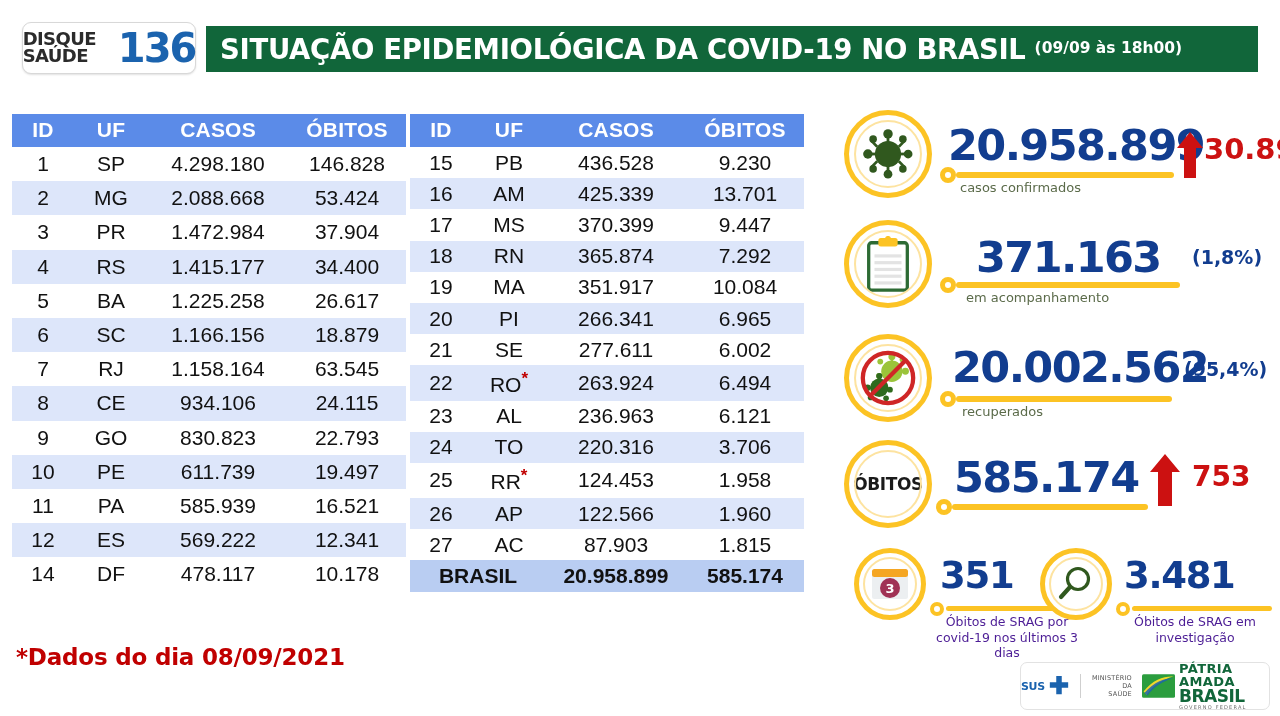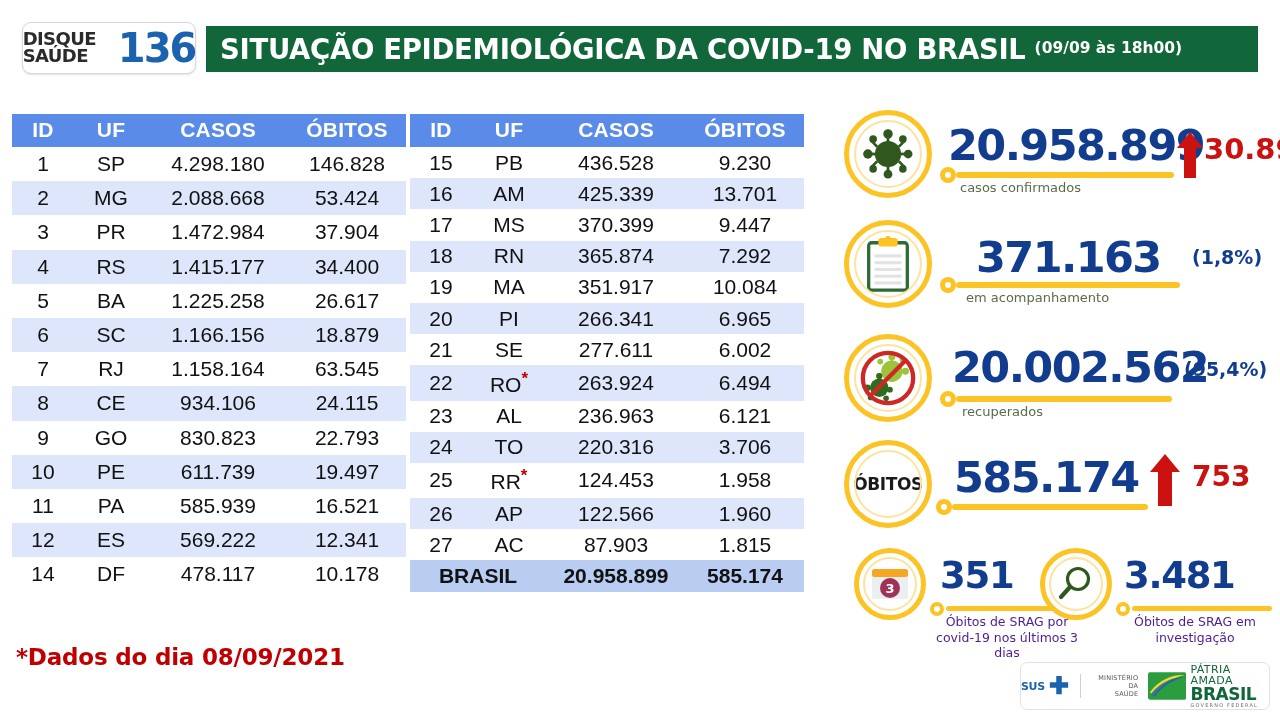--- a/index.html
+++ b/index.html
@@ -197,21 +197,21 @@
     background:#ffffff; border:1px solid #e2e2e2; border-radius:7px;
     display:flex; align-items:center; justify-content:center; gap:10px;
     box-sizing:border-box;
   }
   .sus{ display:flex; align-items:center; gap:3px;}
   .sus .txt{ font-family:"DejaVu Sans", sans-serif; font-weight:bold; font-size:11px; color:#1b63ae; letter-spacing:-.3px;}
   .divider{ width:1px; height:24px; background:#cfcfcf; }
   .minis{ font-family:"DejaVu Sans", sans-serif; font-size:6.5px; color:#555; text-align:right; line-height:1.25; letter-spacing:.2px;}
   .brasil{ display:flex; align-items:center; gap:4px;}
   .brasil .txts{ display:flex; flex-direction:column; line-height:1; }
-  .brasil .patria{ font-family:"DejaVu Sans", sans-serif; font-size:11px; font-weight:normal; color:#11663a; letter-spacing:.4px;}
+  .brasil .patria{ font-family:"DejaVu Sans", sans-serif; font-size:13px; font-weight:bold; color:#11663a; letter-spacing:.4px;}
   .brasil .bras{ font-family:"DejaVu Sans", sans-serif; font-size:17px; font-weight:bold; color:#11663a; letter-spacing:-.5px; line-height:.95;}
   .brasil .gov{ font-family:"DejaVu Sans", sans-serif; font-size:5px; color:#6d6d6d; letter-spacing:1.2px;}
 </style>
 </head>
 <body>
 
 <div class="header">
 
   <div class="logo136">
     <div class="words">

